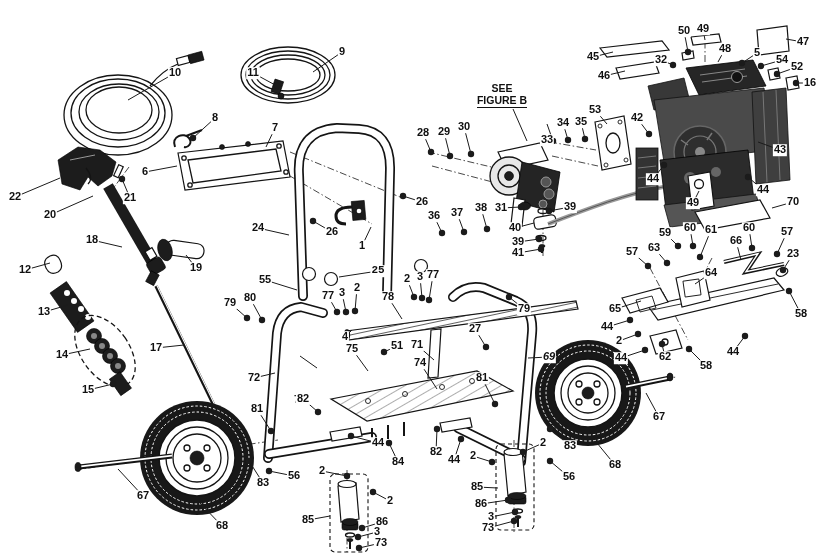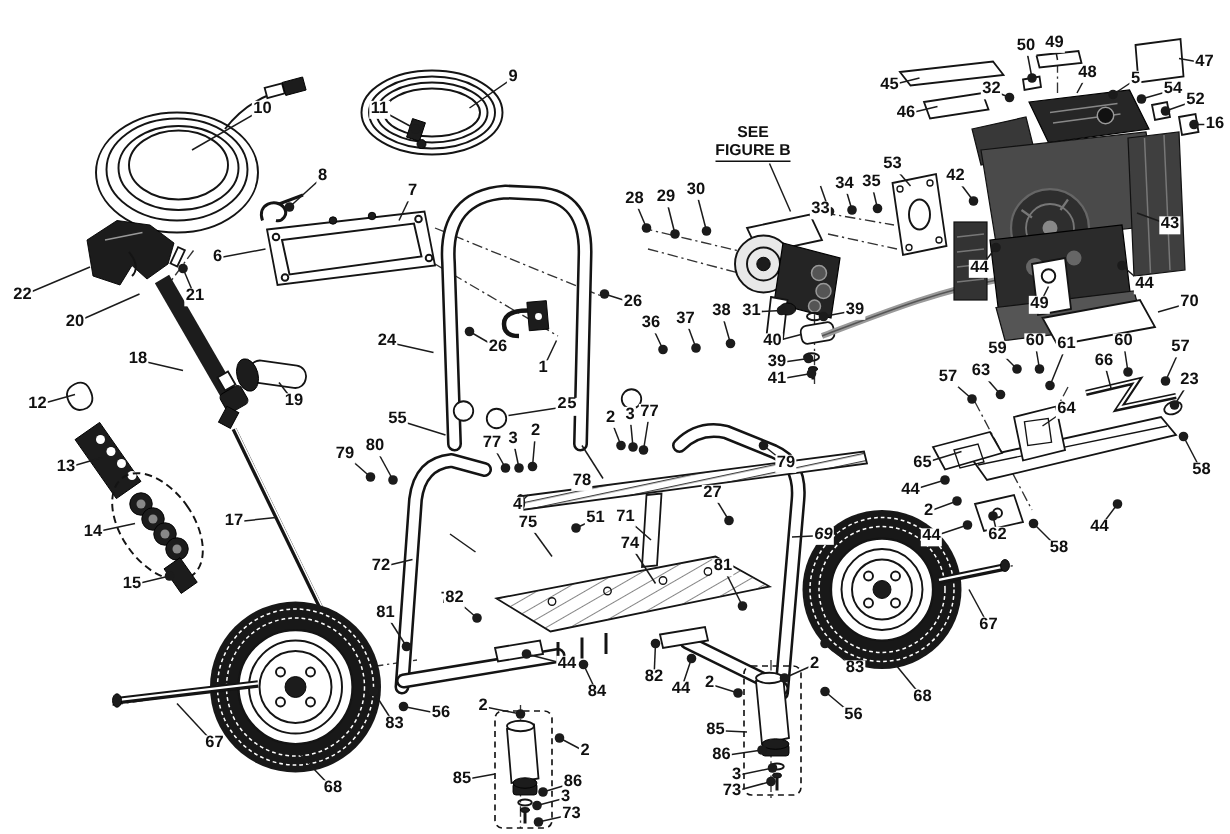--- a/index.html
+++ b/index.html
@@ -544,21 +544,21 @@
       <div class="callout" style="left: 422px; top: 202px;">26</div>
       <div class="callout" style="left: 362px; top: 246px;">1</div>
       <div class="callout" style="left: 378px; top: 271px; font-family: Liberation Mono, monospace;">25</div>
       <div class="callout" style="left: 265px; top: 280px;">55</div>
       <div class="callout" style="left: 328px; top: 296px;">77</div>
       <div class="callout" style="left: 342px; top: 293px;">3</div>
       <div class="callout" style="left: 357px; top: 288px;">2</div>
       <div class="callout" style="left: 407px; top: 279px;">2</div>
       <div class="callout" style="left: 420px; top: 277px;">3</div>
       <div class="callout" style="left: 433px; top: 275px;">77</div>
-      <div class="callout" style="left: 388px; top: 297px; margin-top: 24px;">78</div>
+      <div class="callout" style="left: 388px; top: 297px;">78</div>
       <div class="callout" style="left: 230px; top: 303px;">79</div>
       <div class="callout" style="left: 250px; top: 298px;">80</div>
       <div class="callout" style="left: 345px; top: 337px;">4</div>
       <div class="callout" style="left: 352px; top: 349px;">75</div>
       <div class="callout" style="left: 300px; top: 356px; margin-top: 44px;">76</div>
       <div class="callout" style="left: 397px; top: 346px;">51</div>
       <div class="callout" style="left: 417px; top: 345px;">71</div>
       <div class="callout" style="left: 420px; top: 363px;">74</div>
       <div class="callout" style="left: 475px; top: 329px;">27</div>
       <div class="callout" style="left: 482px; top: 378px;">81</div>

